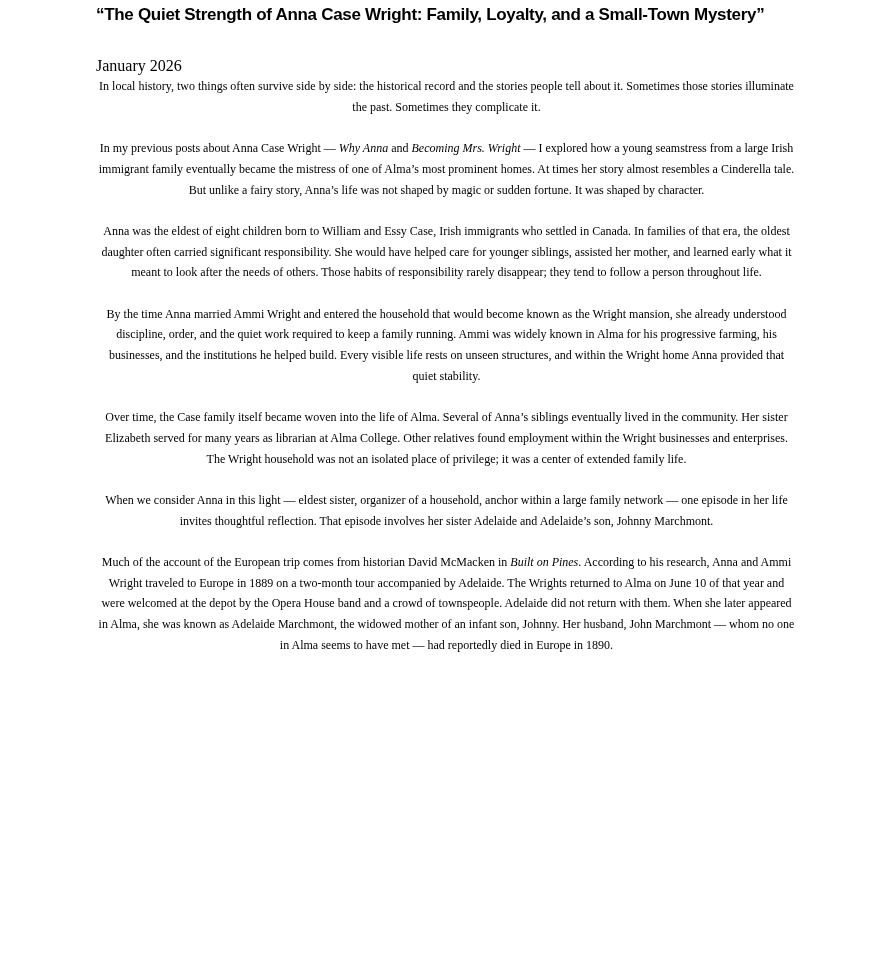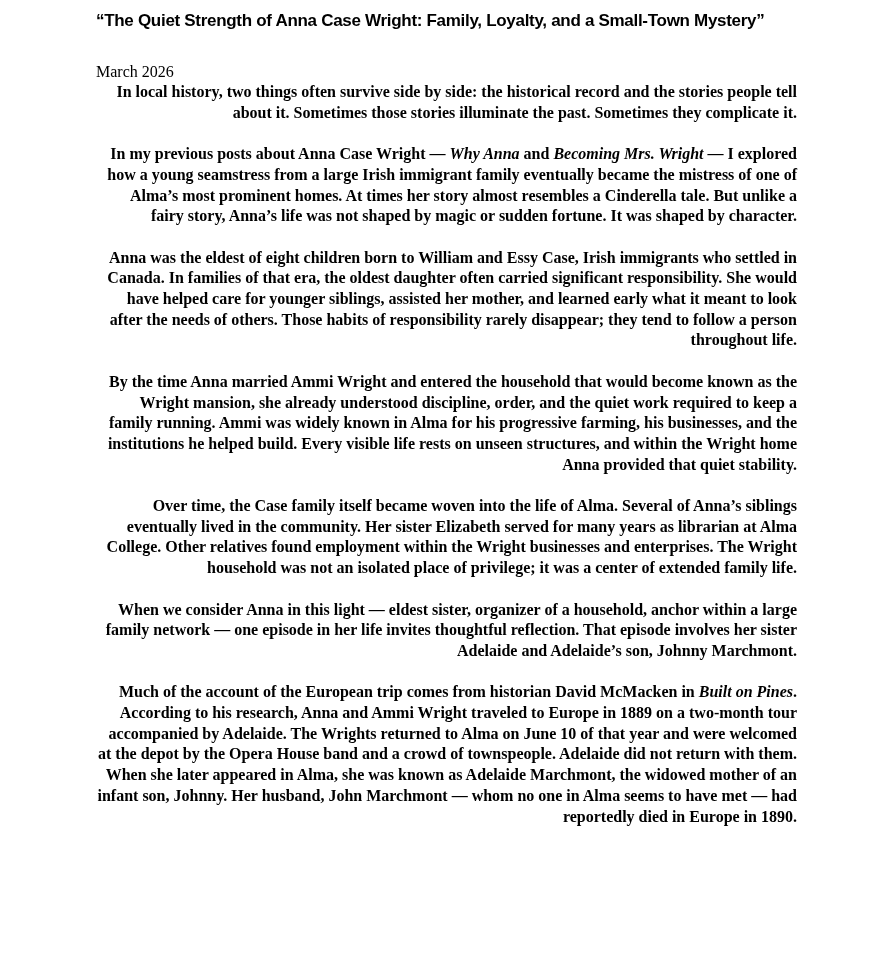--- a/index.html
+++ b/index.html
@@ -6,21 +6,21 @@
     margin: 0;
     padding: 0;
     background: #ffffff;
     color: #000000;
   }
   .page {
     width: 893px;
     height: 972px;
     background: #ffffff;
     box-sizing: border-box;
-    padding: 8px 96px 0 96px;
+    padding: 2px 96px 0 96px;
     overflow: hidden;
   }
   .title {
     font-family: "Liberation Sans", "DejaVu Sans", sans-serif;
     font-weight: 700;
     font-size: 17px;
     line-height: 26px;
     letter-spacing: -0.3px;
     margin: 0 0 27px 0;
   }
@@ -29,38 +29,37 @@
     font-size: 16px;
     line-height: 21px;
     margin: 0;
   }
   .meta.byline {
     font-style: italic;
     margin-bottom: 21px;
   }
   .body-p {
     font-family: "Liberation Serif", "DejaVu Serif", serif;
-    font-size: 16px;
+    font-size: 12px;
     line-height: 20.7px;
     margin: 0 0 20.7px 0;
-    text-align: right;
-    font-weight: bold;
+    text-align: center;
   }
   .i {
     font-style: italic;
   }
 </style>
 </head>
 <body>
 
 <div class="page">
 
   <h1 class="title">“The Quiet Strength of Anna Case Wright: Family, Loyalty, and a Small-Town Mystery”</h1>
 
-  <p class="meta">March 2026</p>
+  <p class="meta">January 2026</p>
 
   <div>
 
     <p class="body-p"><span>In local history, two things often survive side by side: the historical record and the stories people tell about it. Sometimes those stories illuminate the past. Sometimes they complicate it.</span></p>
 
     <p class="body-p"><span>In my previous posts about Anna Case Wright — </span><span class="i">Why Anna</span><span> and </span><span class="i">Becoming Mrs. Wright</span><span> — I explored how a young seamstress from a large Irish immigrant family eventually became the mistress of one of Alma’s most prominent homes. At times her story almost resembles a Cinderella tale. But unlike a fairy story, Anna’s life was not shaped by magic or sudden fortune. It was shaped by character.</span></p>
 
     <p class="body-p"><span>Anna was the eldest of eight children born to William and Essy Case, Irish immigrants who settled in Canada. In families of that era, the oldest daughter often carried significant responsibility. She would have helped care for younger siblings, assisted her mother, and learned early what it meant to look after the needs of others. Those habits of responsibility rarely disappear; they tend to follow a person throughout life.</span></p>
 
     <p class="body-p"><span>By the time Anna married Ammi Wright and entered the household that would become known as the Wright mansion, she already understood discipline, order, and the quiet work required to keep a family running. Ammi was widely known in Alma for his progressive farming, his businesses, and the institutions he helped build. Every visible life rests on unseen structures, and within the Wright home Anna provided that quiet stability.</span></p>

